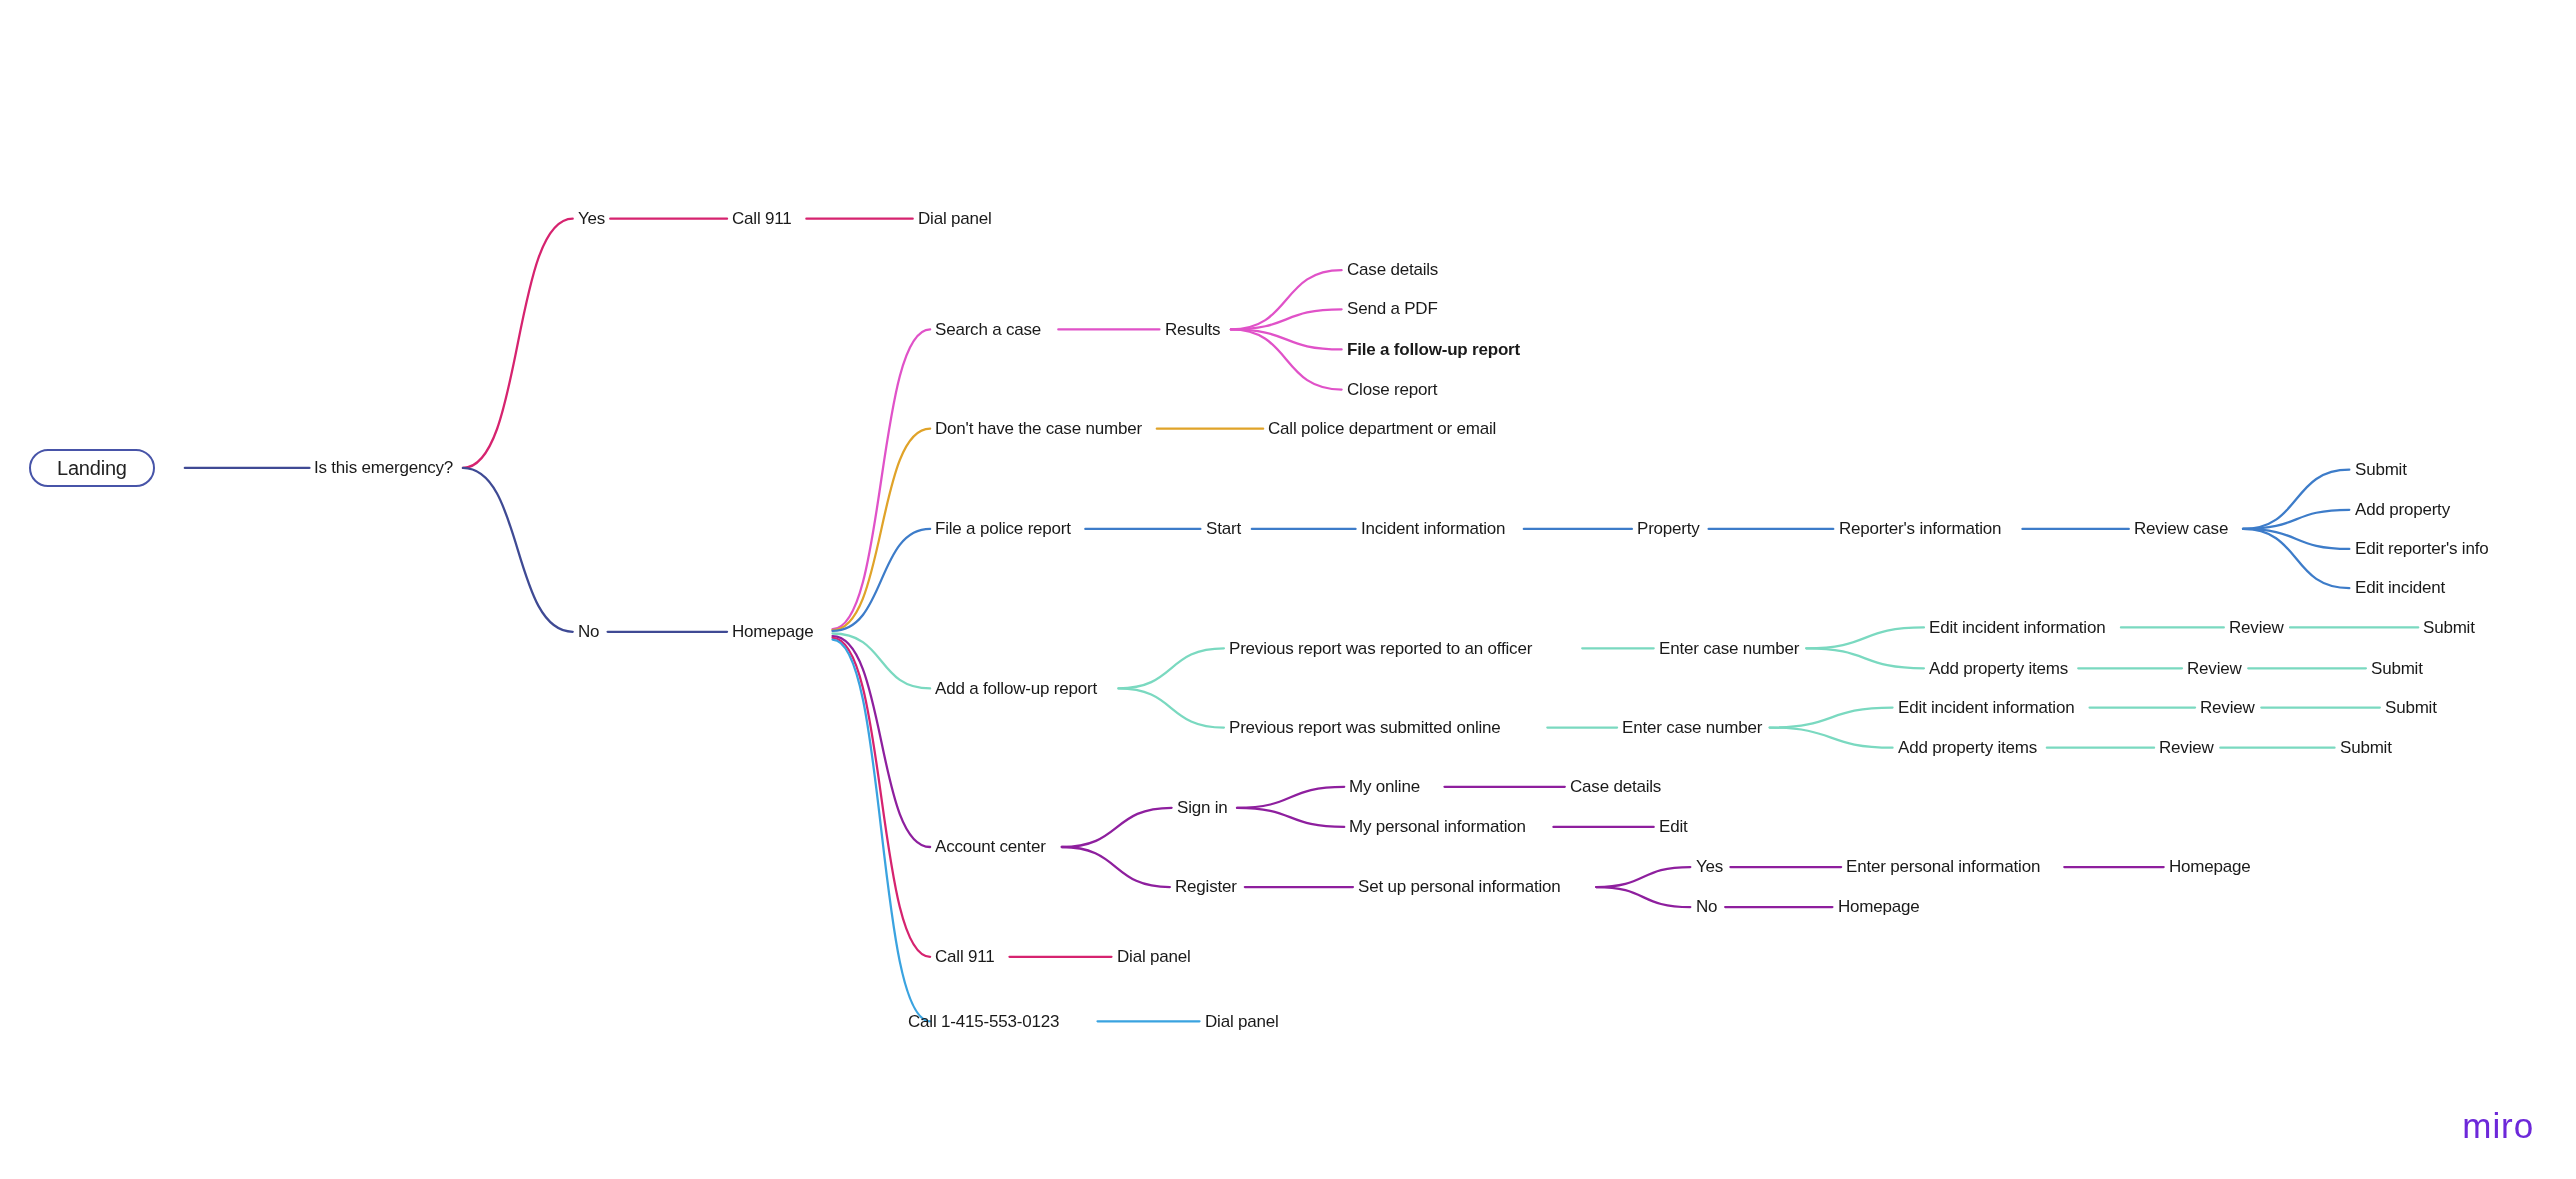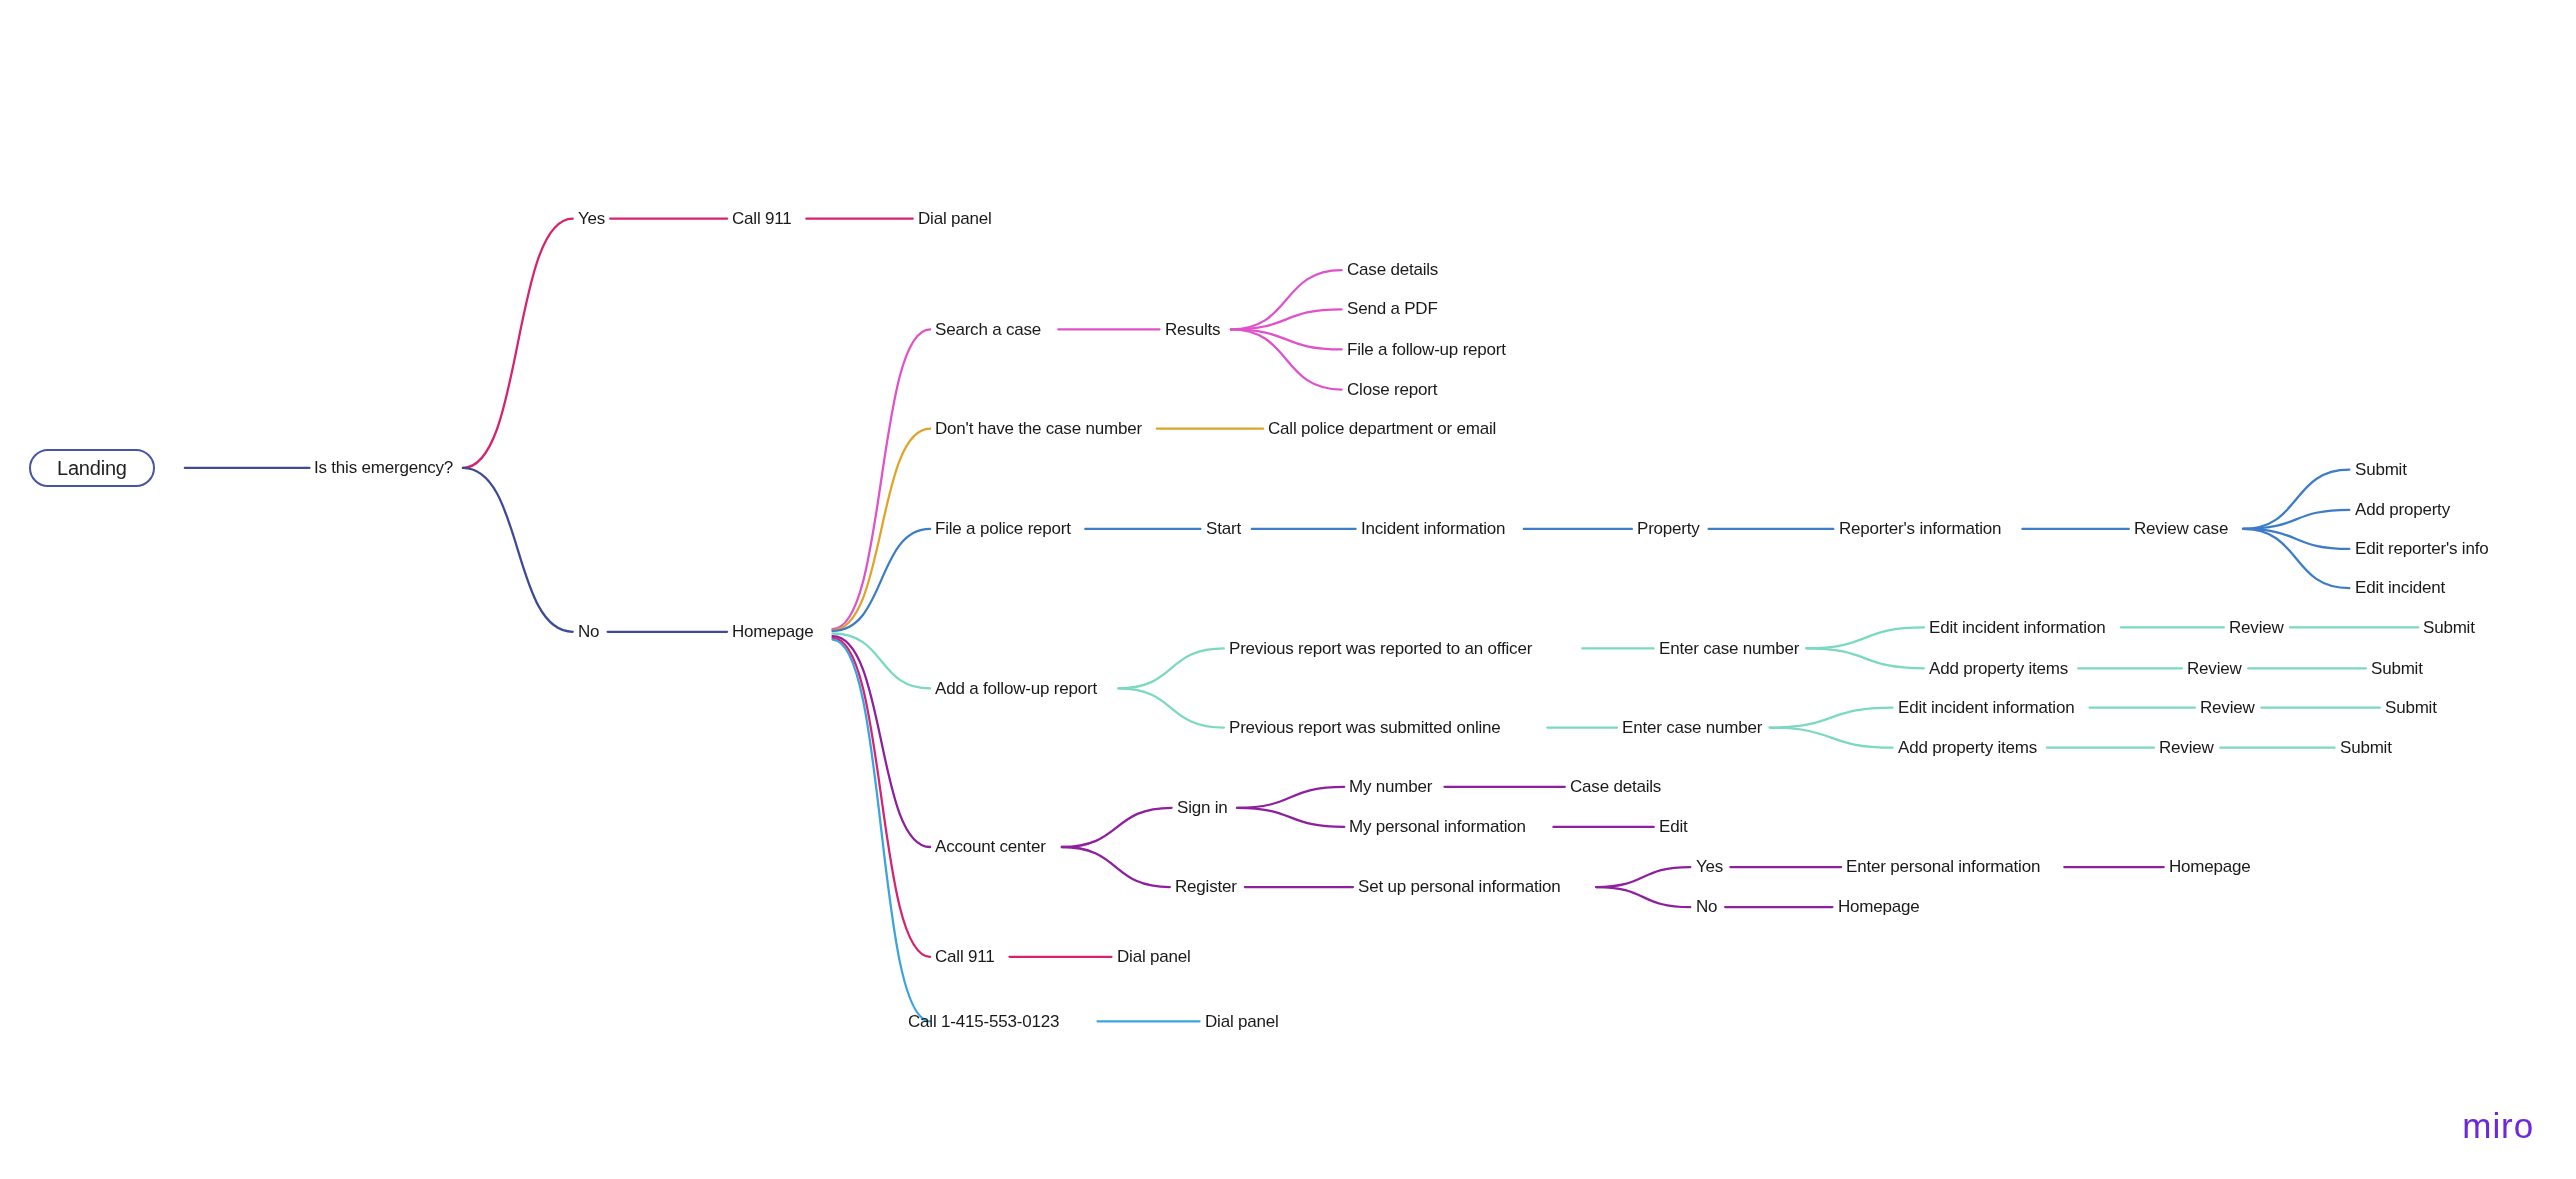--- a/index.html
+++ b/index.html
@@ -127,21 +127,21 @@
       <div class="node" style="left: 314px; top: 468px;">Is this emergency?</div>
       <div class="node" style="left: 578px; top: 219px;">Yes</div>
       <div class="node" style="left: 732px; top: 219px;">Call 911</div>
       <div class="node" style="left: 918px; top: 219px;">Dial panel</div>
       <div class="node" style="left: 578px; top: 632px;">No</div>
       <div class="node" style="left: 732px; top: 632px;">Homepage</div>
       <div class="node" style="left: 935px; top: 330px;">Search a case</div>
       <div class="node" style="left: 1165px; top: 330px;">Results</div>
       <div class="node" style="left: 1347px; top: 270px;">Case details</div>
       <div class="node" style="left: 1347px; top: 309px;">Send a PDF</div>
-      <div class="node" style="left: 1347px; top: 350px;">File a follow-up report</div>
+      <div class="node" style="left: 1347px; top: 350px; font-weight: bold;">File a follow-up report</div>
       <div class="node" style="left: 1347px; top: 390px;">Close report</div>
       <div class="node" style="left: 935px; top: 429px;">Don't have the case number</div>
       <div class="node" style="left: 1268px; top: 429px;">Call police department or email</div>
       <div class="node" style="left: 935px; top: 529px;">File a police report</div>
       <div class="node" style="left: 1206px; top: 529px;">Start</div>
       <div class="node" style="left: 1361px; top: 529px;">Incident information</div>
       <div class="node" style="left: 1637px; top: 529px;">Property</div>
       <div class="node" style="left: 1839px; top: 529px;">Reporter's information</div>
       <div class="node" style="left: 2134px; top: 529px;">Review  case</div>
       <div class="node" style="left: 2355px; top: 470px;">Submit</div>
@@ -160,21 +160,21 @@
       <div class="node" style="left: 1229px; top: 728px;">Previous report was submitted online</div>
       <div class="node" style="left: 1622px; top: 728px;">Enter case number</div>
       <div class="node" style="left: 1898px; top: 708px;">Edit incident information</div>
       <div class="node" style="left: 2200px; top: 708px;">Review</div>
       <div class="node" style="left: 2385px; top: 708px;">Submit</div>
       <div class="node" style="left: 1898px; top: 748px;">Add property items</div>
       <div class="node" style="left: 2159px; top: 748px;">Review</div>
       <div class="node" style="left: 2340px; top: 748px;">Submit</div>
       <div class="node" style="left: 935px; top: 847px;">Account center</div>
       <div class="node" style="left: 1177px; top: 808px;">Sign in</div>
-      <div class="node" style="left: 1349px; top: 787px;">My number</div>
+      <div class="node" style="left: 1349px; top: 787px;">My online</div>
       <div class="node" style="left: 1570px; top: 787px;">Case details</div>
       <div class="node" style="left: 1349px; top: 827px;">My personal information</div>
       <div class="node" style="left: 1659px; top: 827px;">Edit</div>
       <div class="node" style="left: 1175px; top: 887px;">Register</div>
       <div class="node" style="left: 1358px; top: 887px;">Set up personal information</div>
       <div class="node" style="left: 1696px; top: 867px;">Yes</div>
       <div class="node" style="left: 1846px; top: 867px;">Enter personal information</div>
       <div class="node" style="left: 2169px; top: 867px;">Homepage</div>
       <div class="node" style="left: 1696px; top: 907px;">No</div>
       <div class="node" style="left: 1838px; top: 907px;">Homepage</div>

